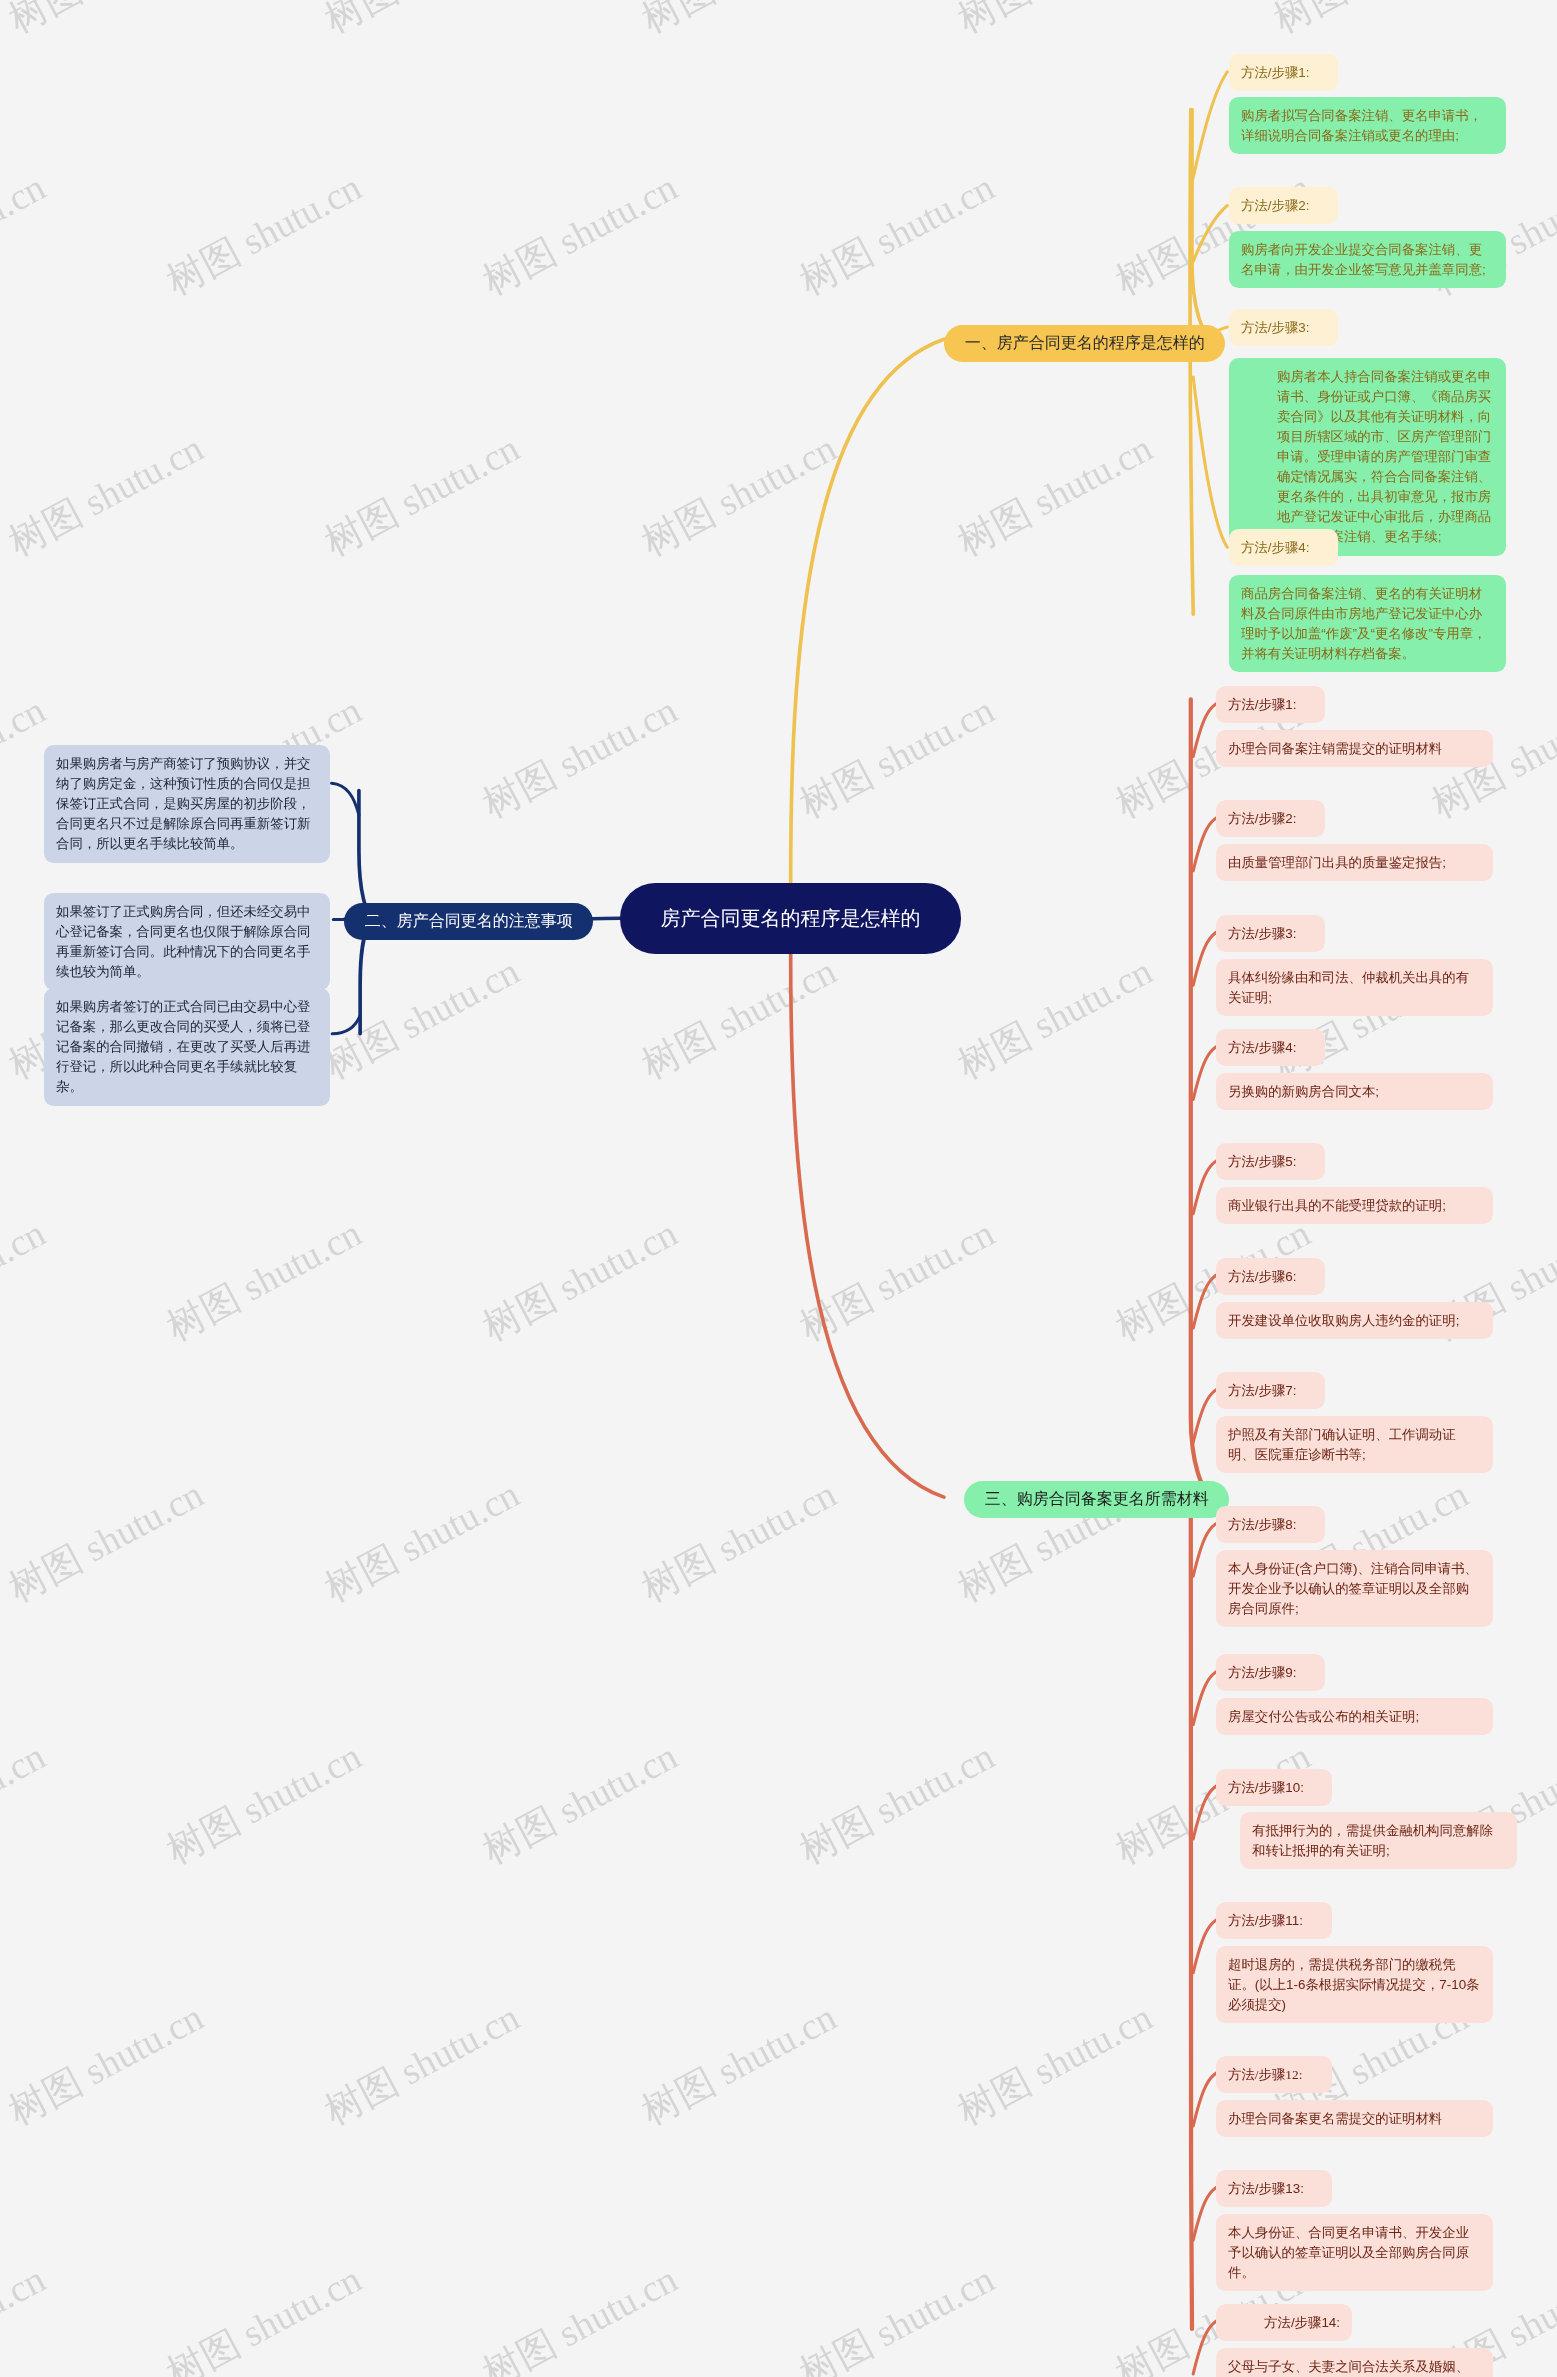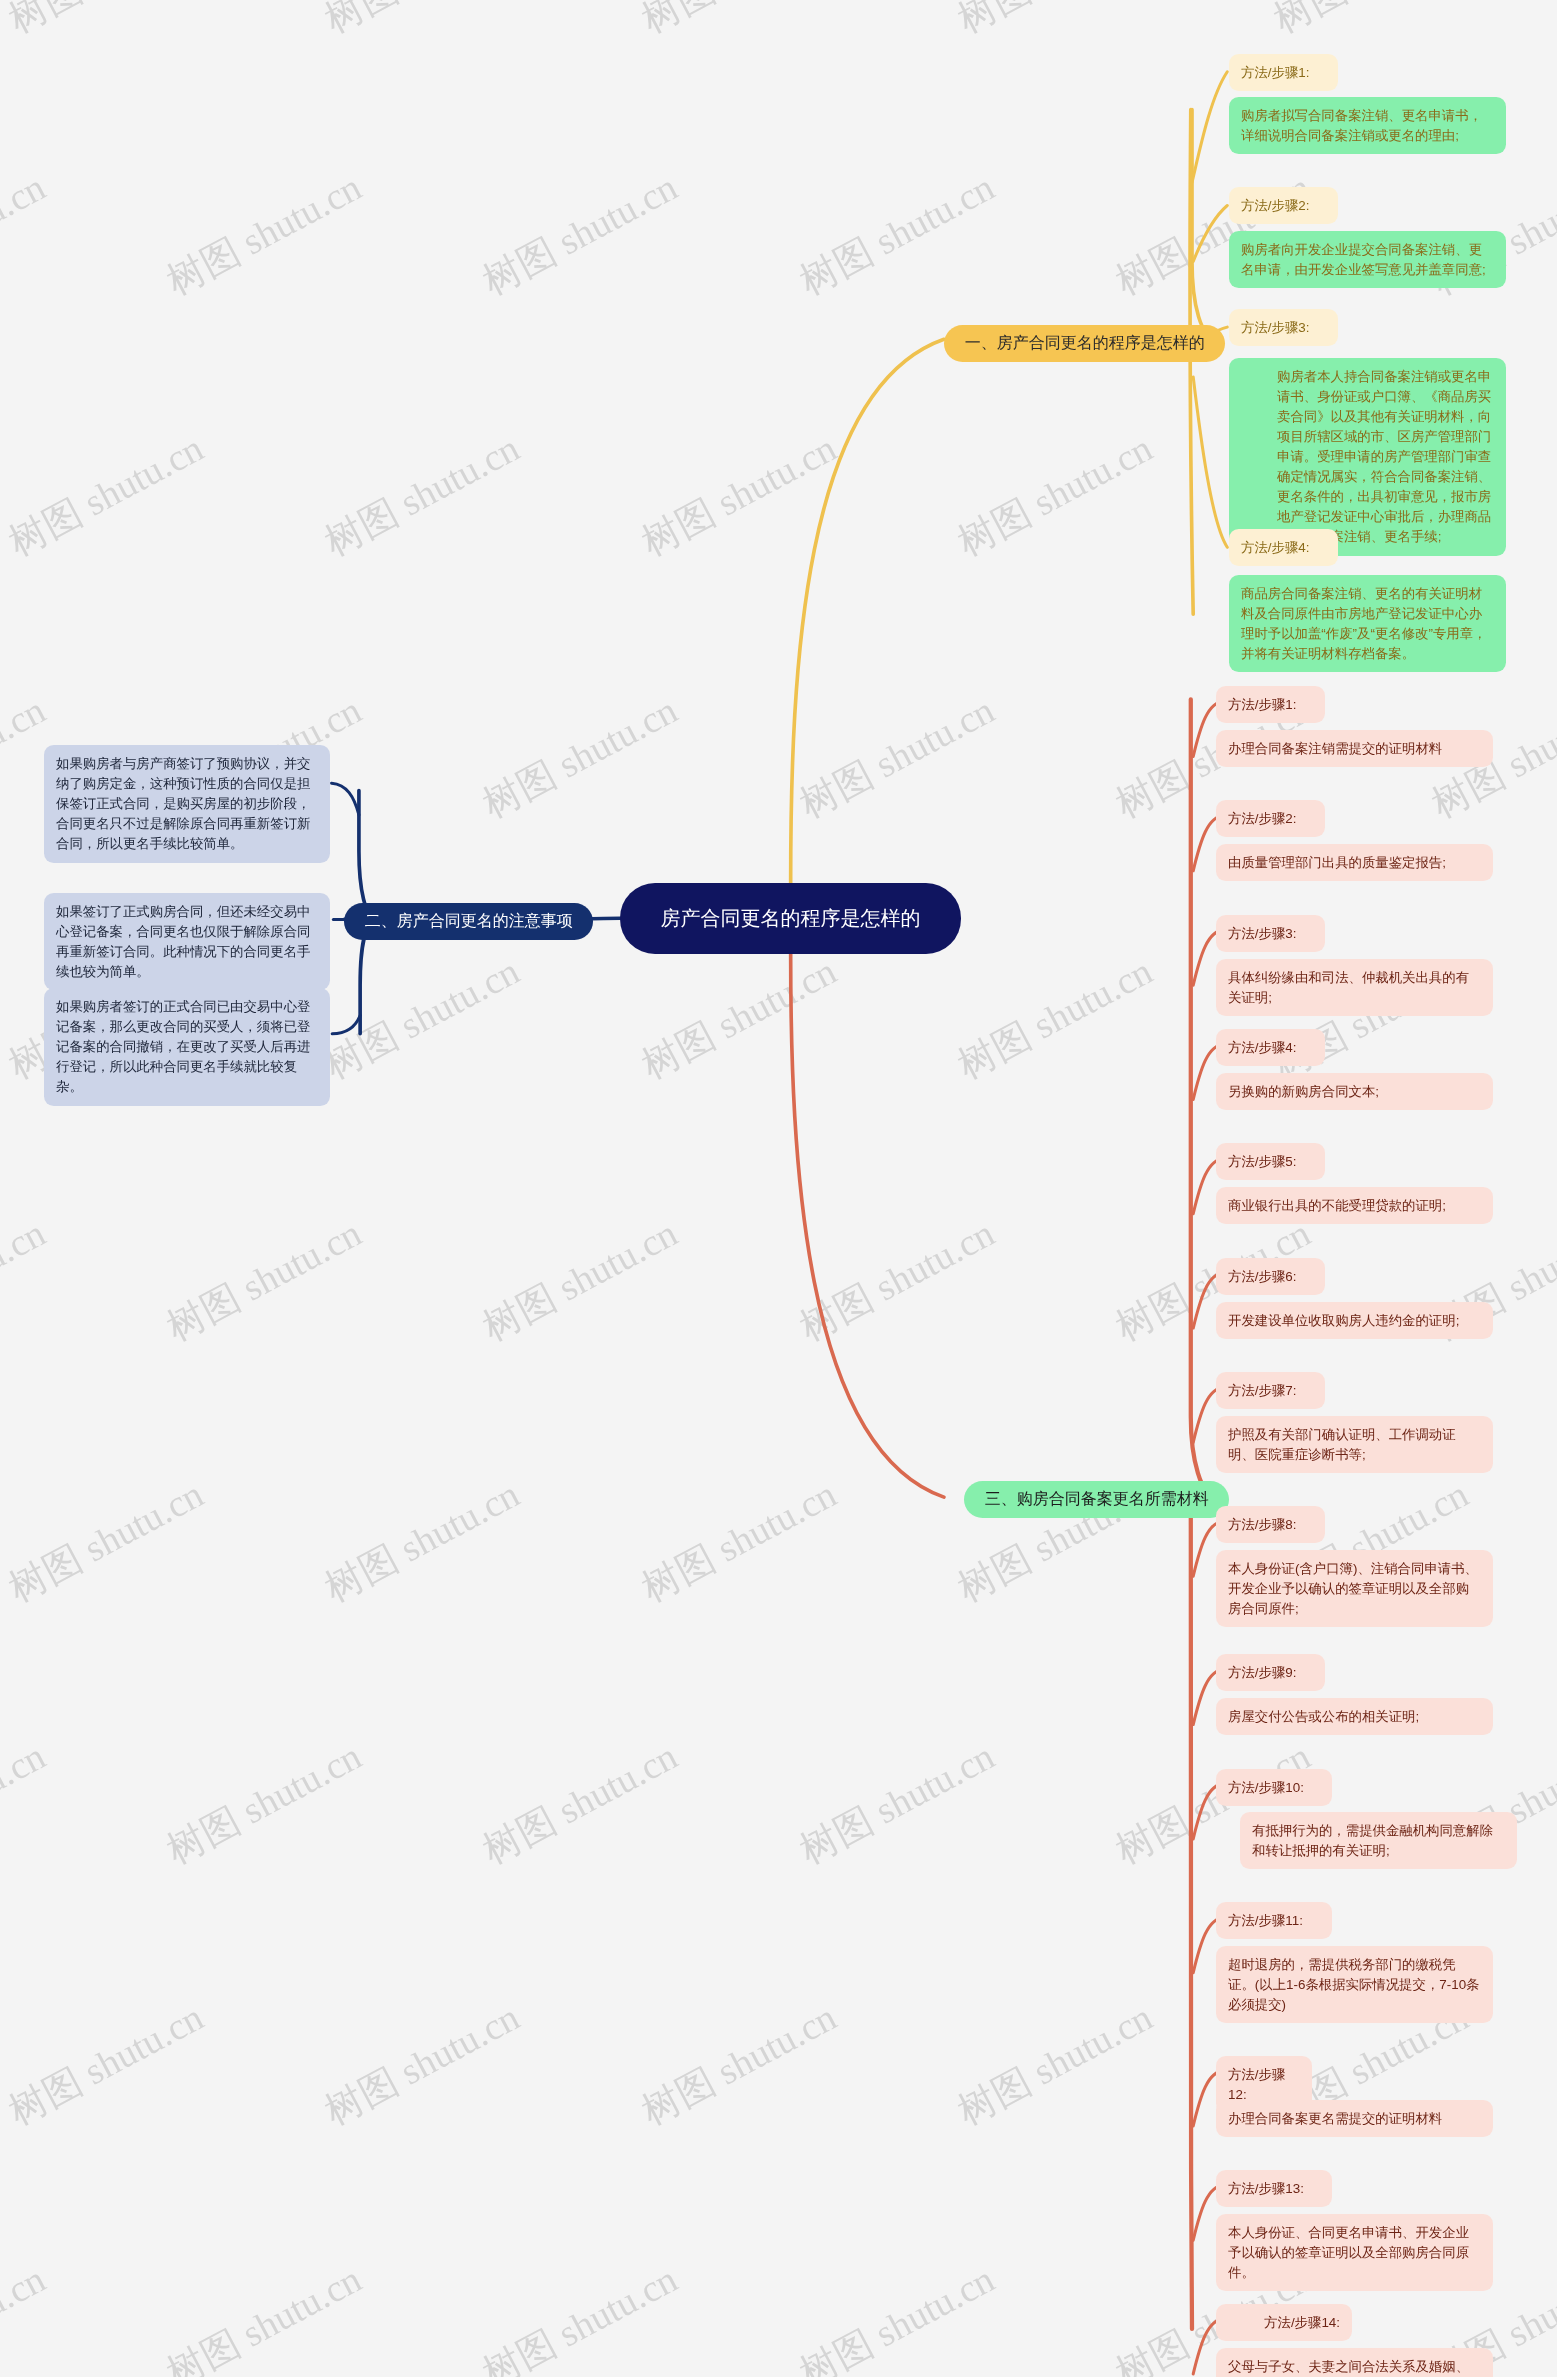--- a/index.html
+++ b/index.html
@@ -211,20 +211,20 @@
     <div class="node leaf r-h" style="left: 1216px; top: 1372px; width: 109px;"><span>方法/步骤7:</span></div>
     <div class="node leaf r-b" style="left: 1216px; top: 1416px; width: 277px;"><span>护照及有关部门确认证明、工作调动证明、医院重症诊断书等;</span></div>
     <div class="node leaf r-h" style="left: 1216px; top: 1506px; width: 109px;"><span>方法/步骤8:</span></div>
     <div class="node leaf r-b" style="left: 1216px; top: 1550px; width: 277px;"><span>本人身份证(含户口簿)、注销合同申请书、开发企业予以确认的签章证明以及全部购房合同原件;</span></div>
     <div class="node leaf r-h" style="left: 1216px; top: 1654px; width: 109px;"><span>方法/步骤9:</span></div>
     <div class="node leaf r-b" style="left: 1216px; top: 1698px; width: 277px;"><span>房屋交付公告或公布的相关证明;</span></div>
     <div class="node leaf r-h" style="left: 1216px; top: 1769px; width: 116px;"><span>方法/步骤10:</span></div>
     <div class="node leaf r-b" style="left: 1216px; top: 1812px; width: 277px; margin-left: 24px;"><span>有抵押行为的，需提供金融机构同意解除和转让抵押的有关证明;</span></div>
     <div class="node leaf r-h" style="left: 1216px; top: 1902px; width: 116px;"><span>方法/步骤11:</span></div>
     <div class="node leaf r-b" style="left: 1216px; top: 1946px; width: 277px;"><span>超时退房的，需提供税务部门的缴税凭证。(以上1-6条根据实际情况提交，7-10条必须提交)</span></div>
-    <div class="node leaf r-h" style="left: 1216px; top: 2056px; width: 96px;"><span>方法/步骤12:</span></div>
+    <div class="node leaf r-h" style="left: 1216px; top: 2056px; width: 116px; font-family: Liberation Serif, serif;"><span>方法/步骤12:</span></div>
     <div class="node leaf r-b" style="left: 1216px; top: 2100px; width: 277px;"><span>办理合同备案更名需提交的证明材料</span></div>
     <div class="node leaf r-h" style="left: 1216px; top: 2170px; width: 116px;"><span>方法/步骤13:</span></div>
     <div class="node leaf r-b" style="left: 1216px; top: 2214px; width: 277px;"><span>本人身份证、合同更名申请书、开发企业予以确认的签章证明以及全部购房合同原件。</span></div>
     <div class="node leaf r-h" style="left: 1216px; top: 2304px; width: 136px; text-align: right;"><span>方法/步骤14:</span></div>
     <div class="node leaf r-b" style="left: 1216px; top: 2348px; width: 277px;"><span>父母与子女、夫妻之间合法关系及婚姻、户籍等有关证明。</span></div>
   </div>
 
 
 </body></html>

